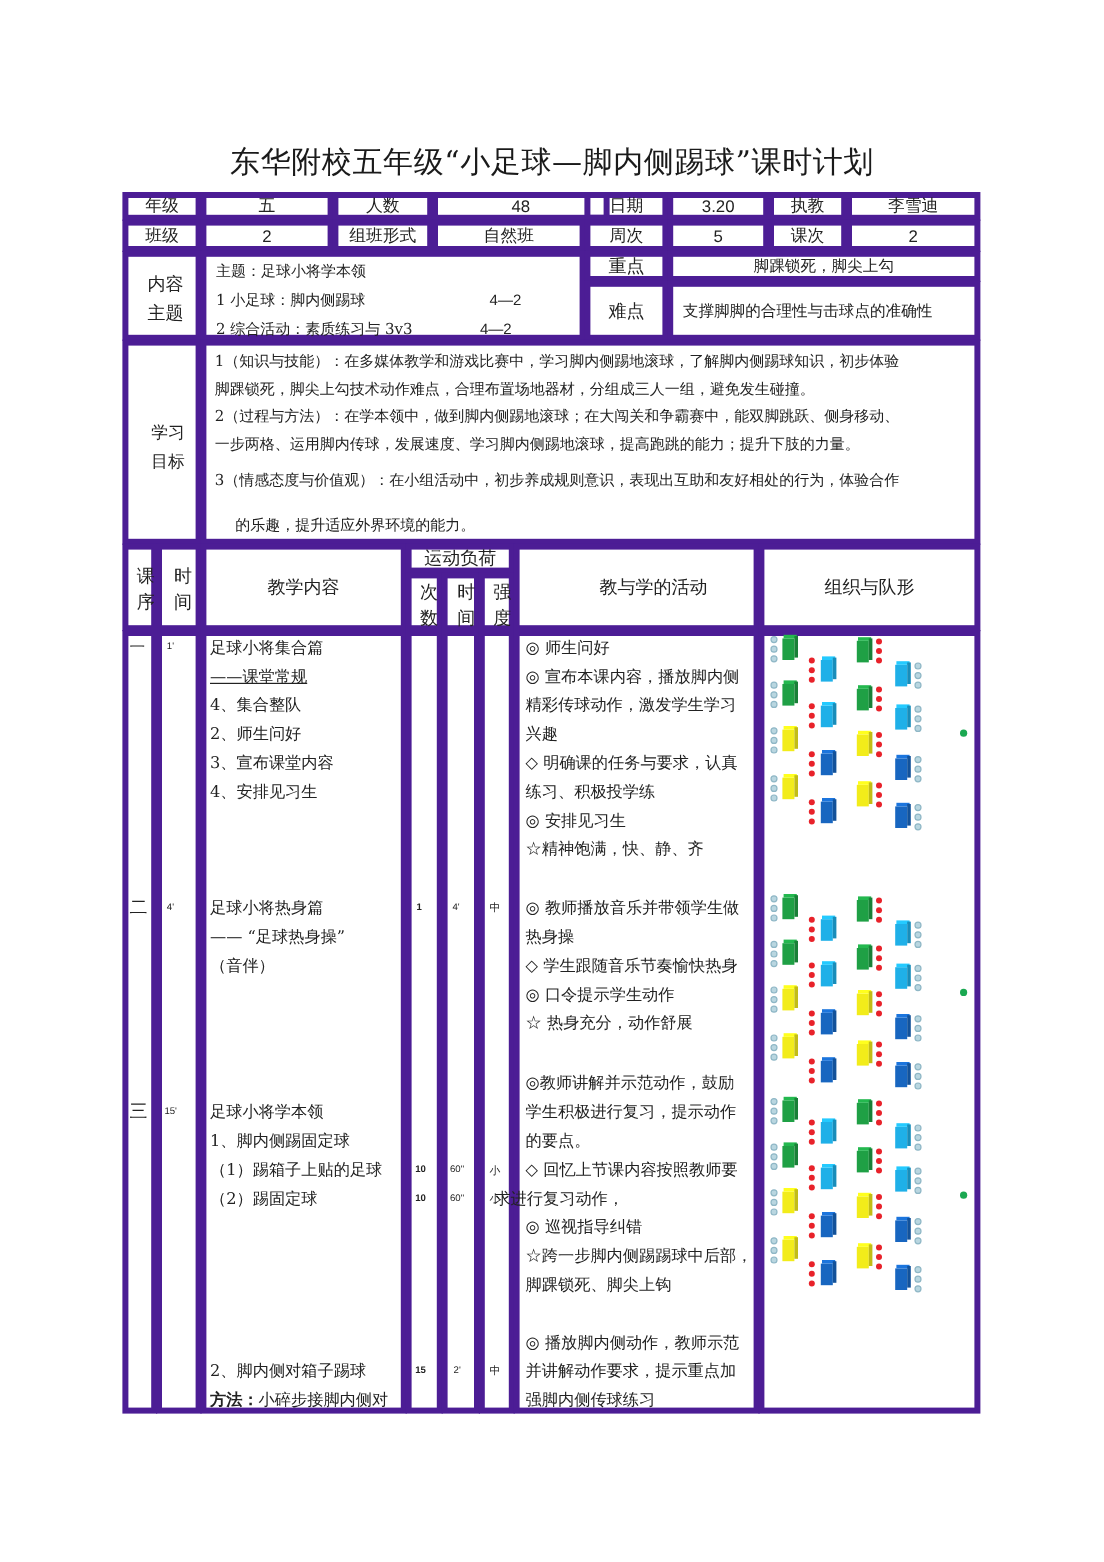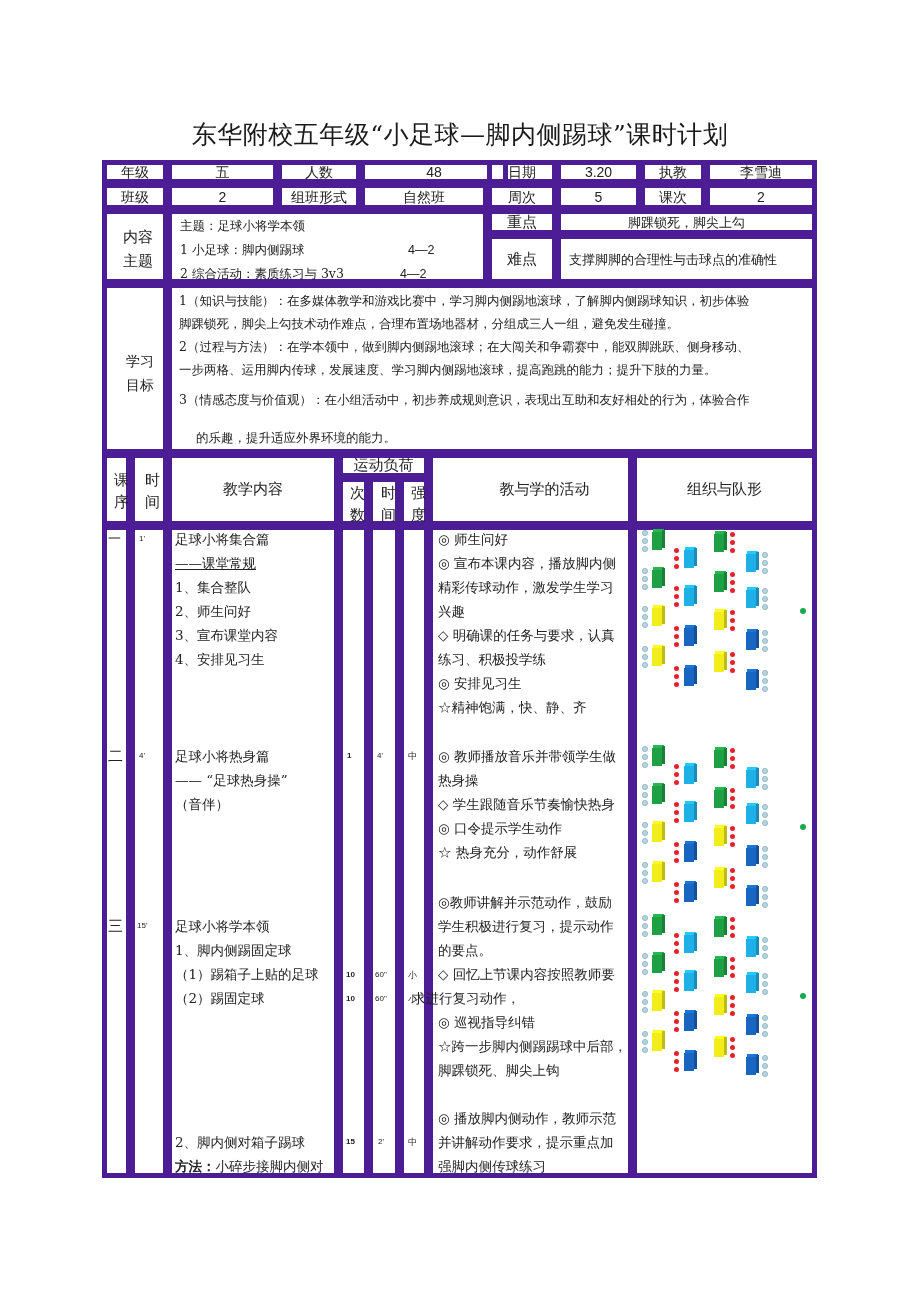--- a/index.html
+++ b/index.html
@@ -114,21 +114,21 @@
   <div class="cell" style="left:368px;top:525px;width:32px;height:653px;"></div>
   <div class="cell" style="left:399px;top:525px;width:30px;height:653px;"></div>
   <div class="cell" style="left:428px;top:525px;width:205px;height:653px;"></div>
   <div class="cell" style="left:632px;top:525px;width:185px;height:653px;"></div>
 
   <div>
     <div class="txt" style="left:108px;top:530px;font-size:13px;">一</div>
     <div class="txt tiny" style="left:139px;top:534px;">1'</div>
     <div class="txt" style="left:175px;top:531px;">足球小将集合篇</div>
     <div class="txt" style="left:175px;top:555px;text-decoration:underline;">——课堂常规</div>
-    <div class="txt" style="left:175px;top:579px;">1、集合整队</div>
+    <div class="txt" style="left:175px;top:579px;">4、集合整队</div>
     <div class="txt" style="left:175px;top:603px;">2、师生问好</div>
     <div class="txt" style="left:175px;top:627px;">3、宣布课堂内容</div>
     <div class="txt" style="left:175px;top:651px;">4、安排见习生</div>
 
     <div class="txt" style="left:438px;top:531px;">◎  师生问好</div>
     <div class="txt" style="left:438px;top:555px;">◎  宣布本课内容，播放脚内侧</div>
     <div class="txt" style="left:438px;top:579px;">精彩传球动作，激发学生学习</div>
     <div class="txt" style="left:438px;top:603px;">兴趣</div>
     <div class="txt" style="left:438px;top:627px;">◇  明确课的任务与要求，认真</div>
     <div class="txt" style="left:438px;top:651px;">练习、积极投学练</div>

